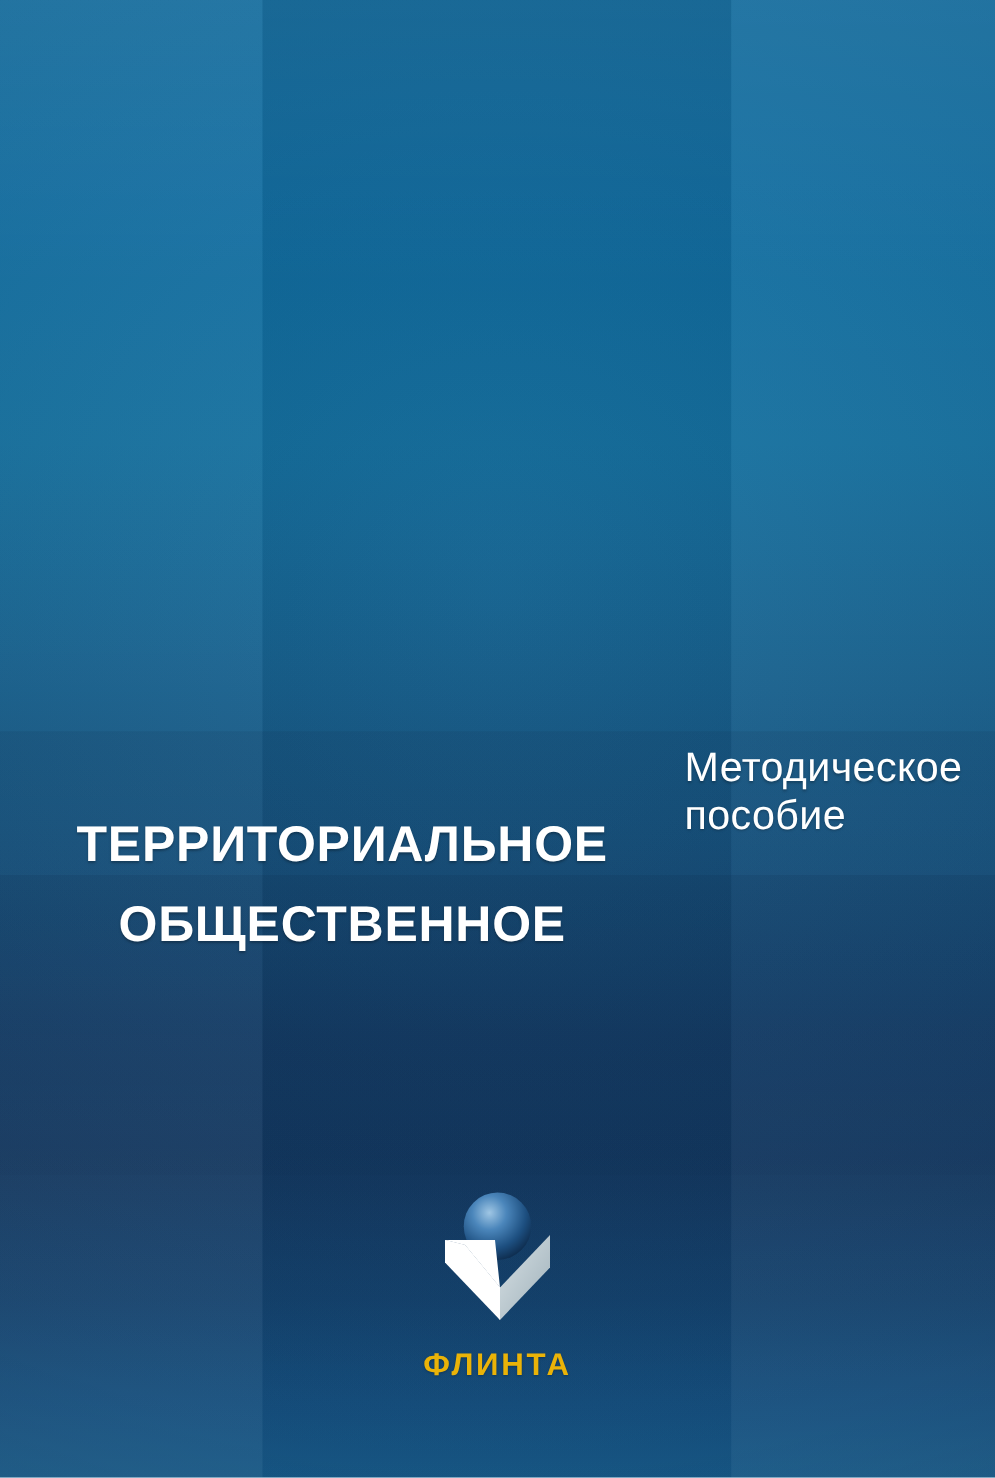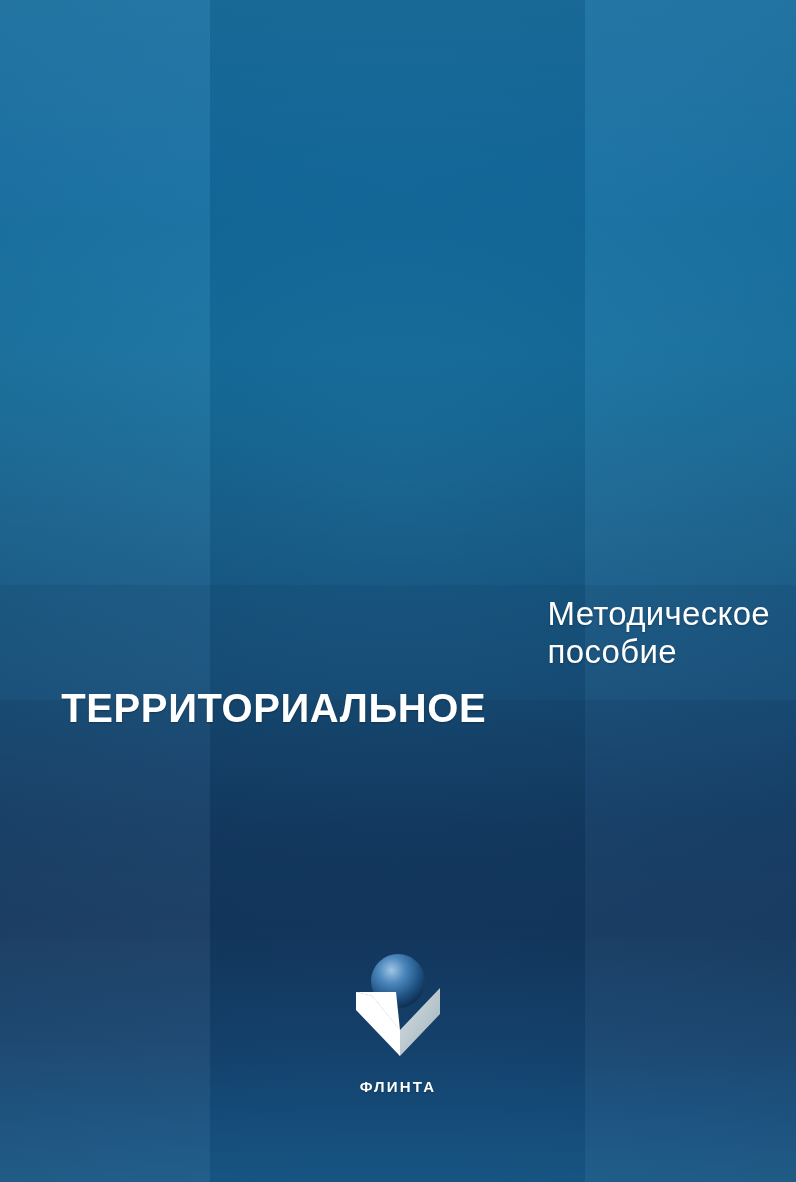--- a/index.html
+++ b/index.html
@@ -151,22 +151,22 @@
     flex-direction: column;
     align-items: center;
   }
   .logo-mark {
     width: 120px;
     height: 118px;
     display: block;
   }
   .publisher {
     margin-top: 12px;
-    color: #ffffff;
-    font-size: 15px;
+    color: #eab308;
+    font-size: 25px;
     font-weight: bold;
     letter-spacing: 2.2px;
     text-shadow: 0 1px 2px rgba(0,0,0,0.25);
   }
 </style>
 </head>
 <body>
 
 <div class="page">
 
@@ -177,20 +177,21 @@
   <div class="bg-band band-top-glow"></div>
   <div class="bg-band band-mid"></div>
   <div class="bg-band band-lower"></div>
   <div class="bg-band band-bottom-glow"></div>
   <div class="vignette"></div>
 
   <div class="content">
 
     <div class="title-block">
       <div class="title-line">ТЕРРИТОРИАЛЬНОЕ</div>
+      <div class="title-line">ОБЩЕСТВЕННОЕ</div>
     </div>
 
     <div class="subtitle">Методическое пособие</div>
 
     <div class="logo-block">
       <svg class="logo-mark" viewBox="0 0 120 118">
         <defs>
           <radialGradient id="sphereGrad" cx="38%" cy="30%" r="72%">
             <stop offset="0%" stop-color="#9fc6e4"></stop>
             <stop offset="35%" stop-color="#4b86bb"></stop>

